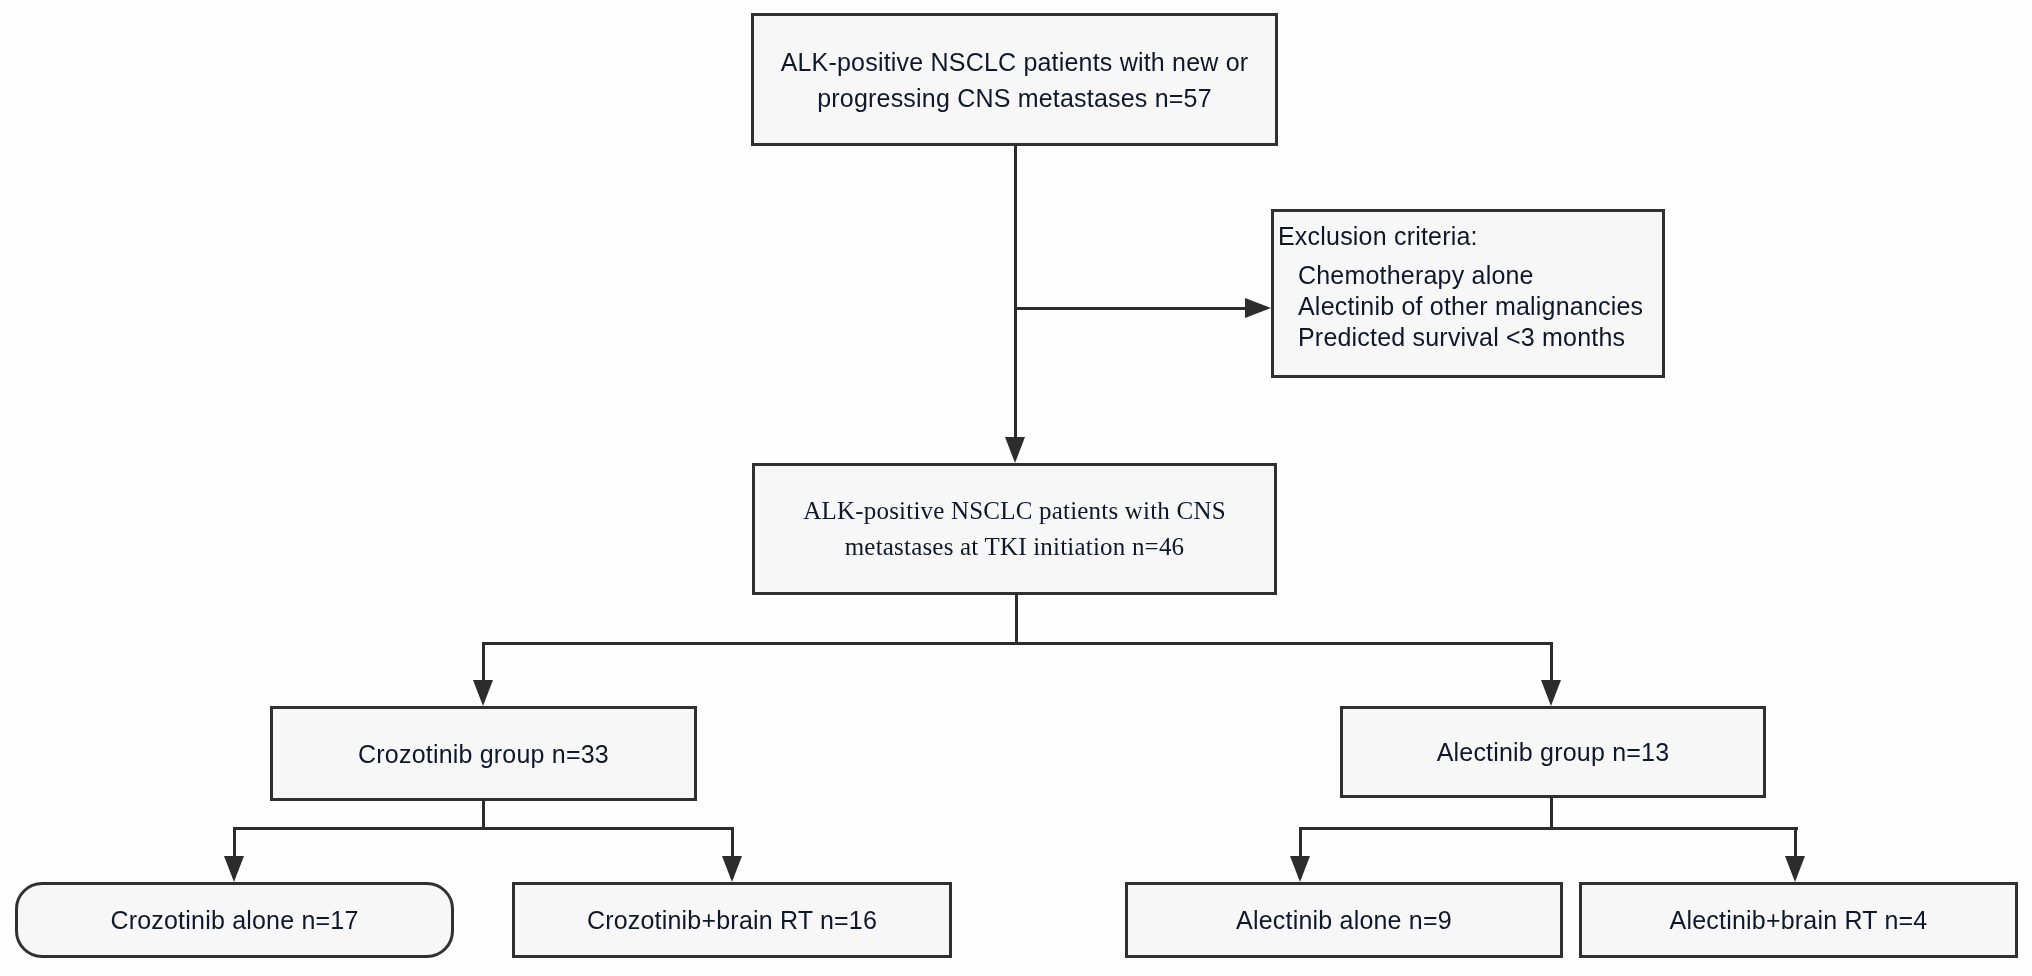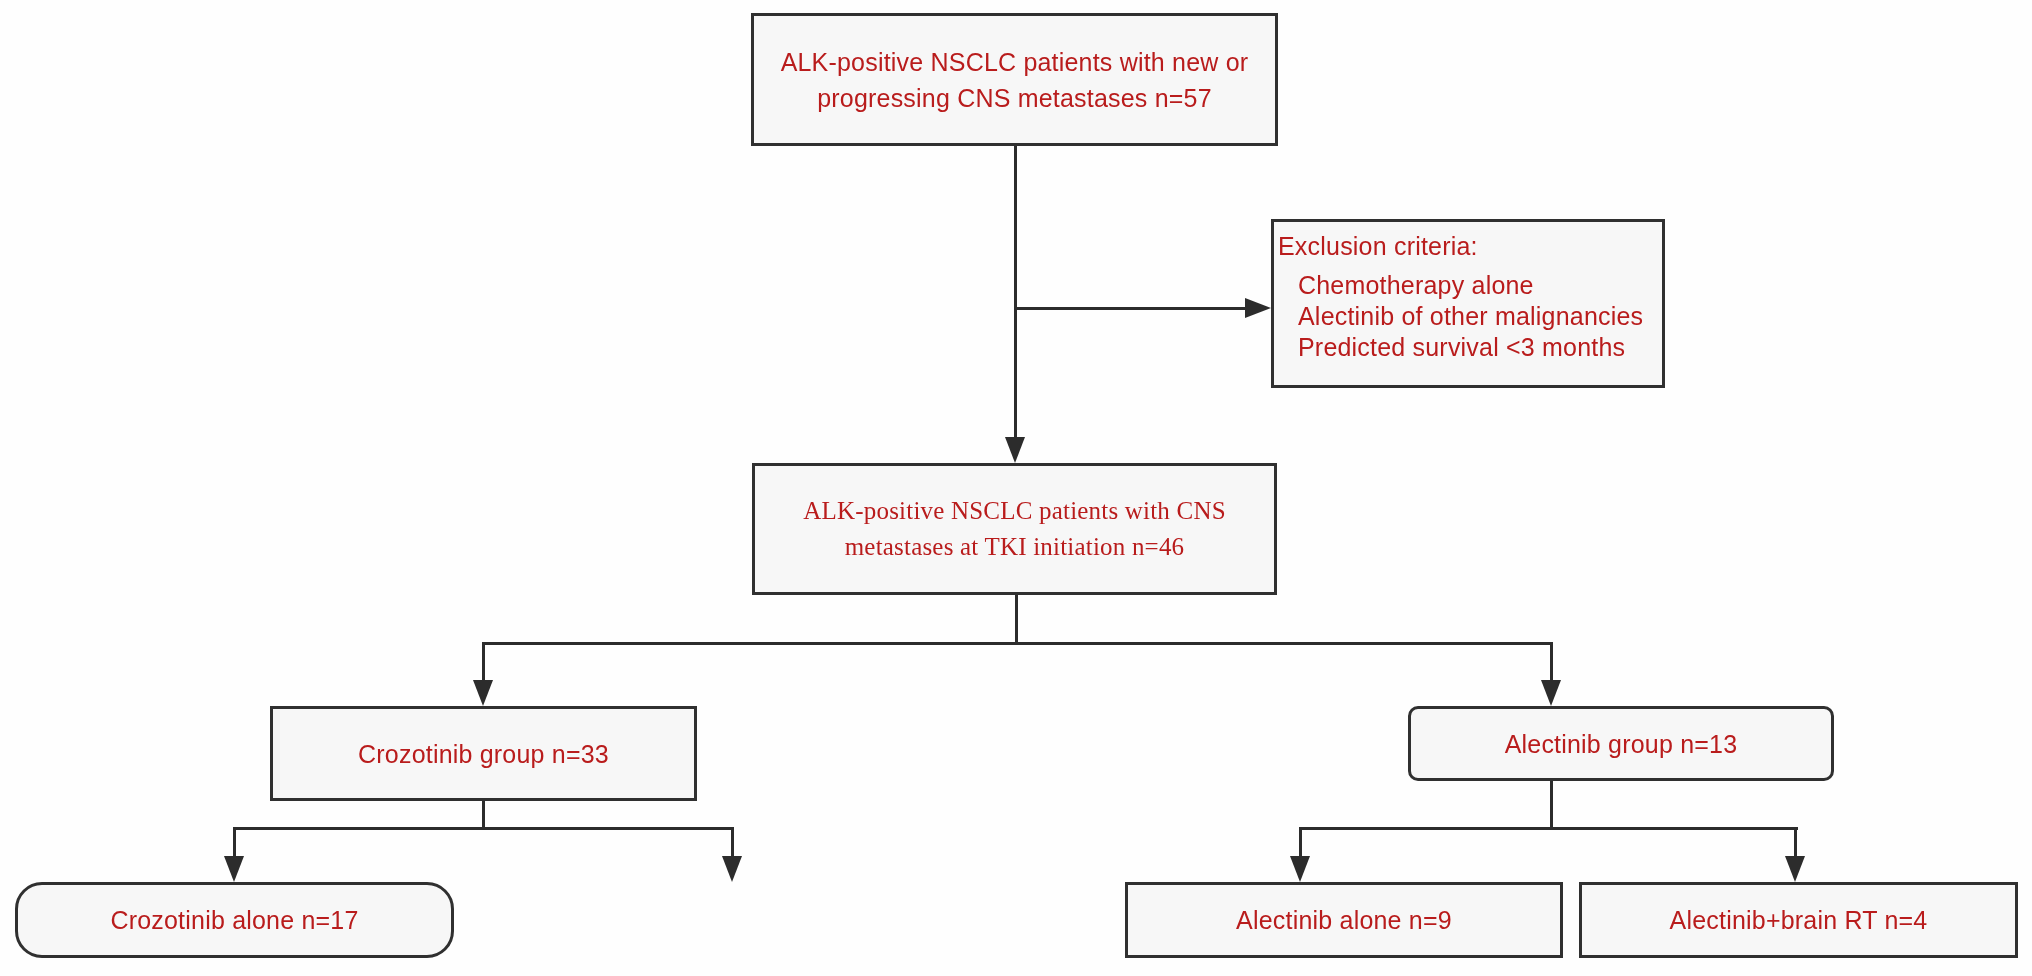--- a/index.html
+++ b/index.html
@@ -6,21 +6,21 @@
     margin: 0;
     padding: 0;
     background: #ffffff;
   }
   #canvas {
     position: relative;
     width: 2032px;
     height: 976px;
     background: #fefefe;
     font-family: "Liberation Sans", sans-serif;
-    color: #b91c1c;
+    color: #0f172a;
     overflow: hidden;
   }
   .box {
     position: absolute;
     box-sizing: border-box;
     background: #f7f7f7;
     border: 3px solid #303030;
     display: flex;
     flex-direction: column;
     align-items: center;
@@ -60,24 +60,24 @@
   .arrow-right {
     position: absolute;
     width: 0; height: 0;
     border-top: 10px solid transparent;
     border-bottom: 10px solid transparent;
     border-left: 26px solid #2c2c2c;
   }
 
   
   #top-box      { left: 751px;  top: 13px;  width: 527px; height: 133px; }
-  #exclusion-box{ left: 1271px; top: 219px; width: 394px; height: 169px; }
+  #exclusion-box{ left: 1271px; top: 209px; width: 394px; height: 169px; }
   #middle-box   { left: 752px;  top: 463px; width: 525px; height: 132px; font-family: Liberation Serif, serif; }
   #lgroup-box   { left: 270px;  top: 706px; width: 427px; height: 95px; }
-  #rgroup-box   { left: 1408px; top: 706px; width: 426px; height: 75px; border-radius: 10px; }
+  #rgroup-box   { left: 1340px; top: 706px; width: 426px; height: 92px; }
   #leaf1-box    { left: 15px;   top: 882px; width: 439px; height: 76px; border-radius: 27px; }
   #leaf2-box    { left: 512px;  top: 882px; width: 440px; height: 76px; }
   #leaf3-box    { left: 1081px; top: 882px; width: 438px; height: 76px; margin-left: 44px; }
   #leaf4-box    { left: 1579px; top: 882px; width: 439px; height: 76px; text-align: right; }
 
   
   #v-top-mid    { left: 1014px; top: 146px; width: 3px; height: 294px; }
   #a-mid        { left: 1005px; top: 437px; }
   #h-excl       { left: 1015px; top: 307px; width: 230px; height: 3px; }
   #a-excl       { left: 1245px; top: 298px; }
@@ -159,20 +159,23 @@
   </div>
 
   <div class="box" id="rgroup-box">
     <span class="line">Alectinib group n=13</span>
   </div>
 
   <div class="box" id="leaf1-box">
     <span class="line">Crozotinib alone n=17</span>
   </div>
 
+  <div class="box" id="leaf2-box">
+    <span class="line">Crozotinib+brain RT n=16</span>
+  </div>
 
   <div class="box" id="leaf3-box">
     <span class="line">Alectinib alone n=9</span>
   </div>
 
   <div class="box" id="leaf4-box">
     <span class="line">Alectinib+brain RT n=4</span>
   </div>
 
 </div>

